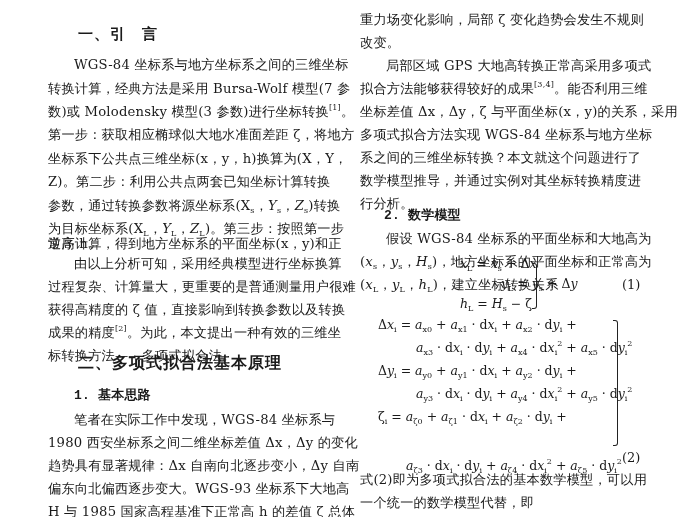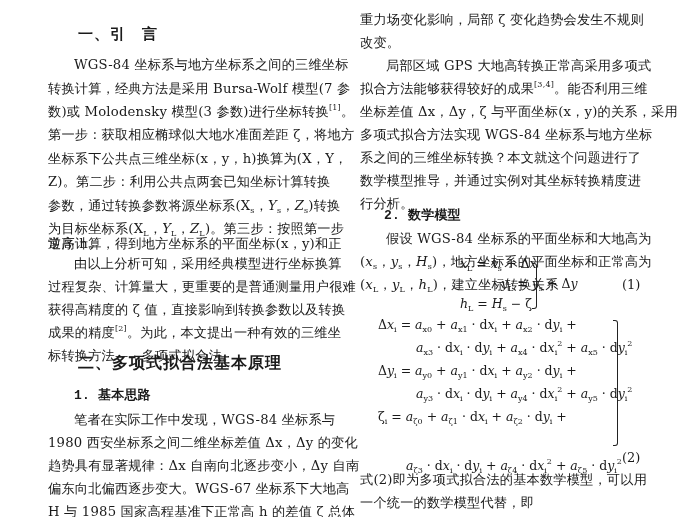--- a/index.html
+++ b/index.html
@@ -50,21 +50,21 @@
 
 <style>
   
 </style>
 
 <div class="col col-left" style="top:0;">
   <div class="ln h2" style="top:388px; left:26px;">1. 基本思路</div>
   <div class="ln ind" style="top:412px;">笔者在实际工作中发现，WGS-84 坐标系与</div>
   <div class="ln" style="top:435px;">1980 西安坐标系之间二维坐标差值 Δx，Δy 的变化</div>
   <div class="ln" style="top:458px;">趋势具有显著规律：Δx 自南向北逐步变小，Δy 自南</div>
-  <div class="ln" style="top:481px;">偏东向北偏西逐步变大。WGS-67 坐标系下大地高</div>
+  <div class="ln" style="top:481px;">偏东向北偏西逐步变大。WGS-93 坐标系下大地高</div>
   <div class="ln" style="top:504px;">H 与 1985 国家高程基准下正常高 h 的差值 ζ 总体</div>
 
 </div>
 
 <div class="col col-right">
   <div class="ln" style="top:12px;">重力场变化影响，局部 ζ 变化趋势会发生不规则</div>
   <div class="ln" style="top:35px;">改变。</div>
 
   <div class="ln ind" style="top:58px;">局部区域 GPS 大地高转换正常高采用多项式</div>
   <div class="ln" style="top:81px;"><span>拟合方法能够获得较好的成果</span><sup>[3,4]</sup><span>。能否利用三维</span></div>

